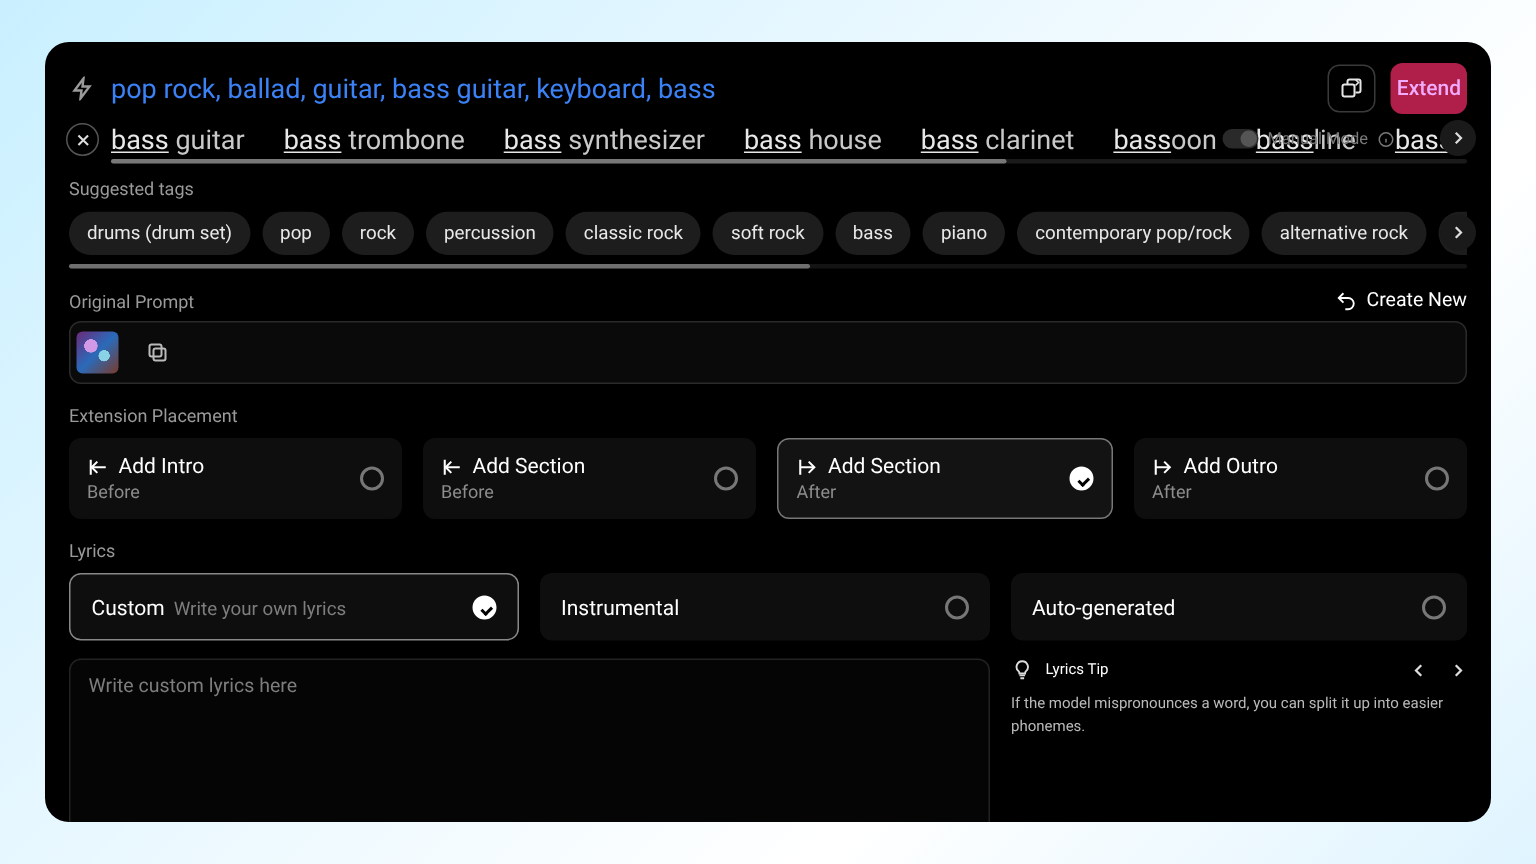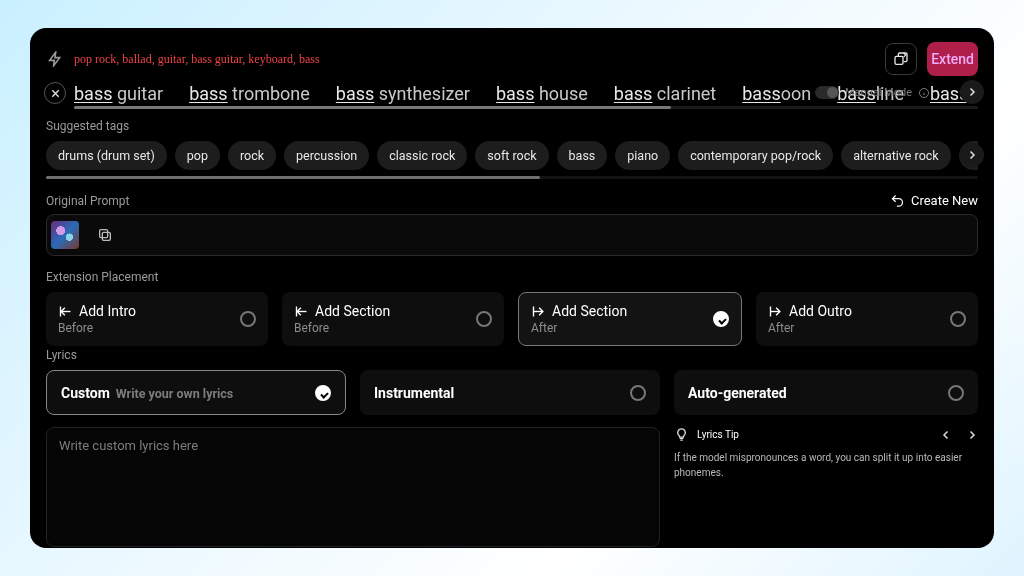--- a/index.html
+++ b/index.html
@@ -12,21 +12,21 @@
     width: 964px; height: 520px;
     background: #000; border-radius: 16px;
     color: #e8e8e8;
     padding: 14px 16px 16px 16px;
     position: relative;
     overflow: hidden;
   }
   
   .topbar { display: flex; align-items: center; gap: 10px; }
   .logo { width: 18px; height: 18px; color: #9a9a9a; display:flex; align-items:center; justify-content:center; }
-  .topbar .title { flex: 1; font-size: 12px; color: #ef4444; font-family: Liberation Serif, serif; }
+  .topbar .title { flex: 1; font-size: 18px; color: #3b82f6; }
   .iconbtn {
     width: 32px; height: 32px; border-radius: 8px;
     display: flex; align-items: center; justify-content: center;
     color: #e6e6e6; cursor: pointer;
   }
   .iconbtn.outlined { border: 1px solid #3a3a3a; }
   .extend {
     background: #b01f49; color: #f0abfc; font-size: 14px; font-weight: 500;
     padding: 9px 4px; border-radius: 8px; cursor: pointer; border: none;
   }
@@ -110,21 +110,21 @@
   .extcard .sub { font-size:12px; color:#8d8d8d; margin-top:2px; }
   .radio {
     width:16px; height:16px; border-radius:50%; border:2px solid #777;
   }
   .radio.on { background:#fff; border-color:#fff; position:relative; }
   .radio.on::after { content:""; position:absolute; left:4px; top:5px; width:5px; height:3px; border-left:2px solid #000; border-bottom:2px solid #000; transform:rotate(-45deg); }
   
   .lyricsrow { margin-top: 8px; display:flex; gap: 14px; }
   .lyriccard {
     background:#0e0e0e; border-radius:8px; padding:12px 14px;
-    display:flex; align-items:center; justify-content:space-between; cursor:pointer;font-weight:bold;
+    display:flex; align-items:center; justify-content:space-between; cursor:pointer;
   }
   .lyriccard.sel { border:1px solid #888; }
   .lyriccard.sel .radio { background:#fff; border-color:#fff; }
   .lyriccard.sel .radio::after { content:""; position:absolute; left:4px; top:5px; width:5px; height:3px; border-left:2px solid #000; border-bottom:2px solid #000; transform:rotate(-45deg); }
   .lyriccard .radio { position:relative; }
   .lyriccard .t { font-size:14px; color:#fff; }
   .lyriccard .hint { font-size:12.5px; color:#7d7d7d; margin-left:6px; }
   .lyricsrow > :nth-child(1){ flex: 0 0 300px; }
   .lyricsrow > :nth-child(2){ flex: 0 0 300px; }
   .lyricsrow > :nth-child(3){ flex: 1; }
@@ -294,21 +294,21 @@
               <path d="M4 4v16"></path>
             </svg>
             <span>Add Outro</span>
           </div>
           <div class="sub">After</div>
         </div>
         <div class="radio "></div>
       </div>
     </div>
 
-  <div class="label" style="margin-top:2px">Lyrics</div>
+  <div class="label" style="margin-top:14px">Lyrics</div>
   <div class="lyricsrow" id="lyric-cards">
       <div class="lyriccard sel">
         <div><span class="t">Custom</span><span class="hint">Write your own lyrics</span></div>
         <div class="radio"></div>
       </div>
       <div class="lyriccard">
         <div><span class="t">Instrumental</span></div>
         <div class="radio"></div>
       </div>
       <div class="lyriccard">

